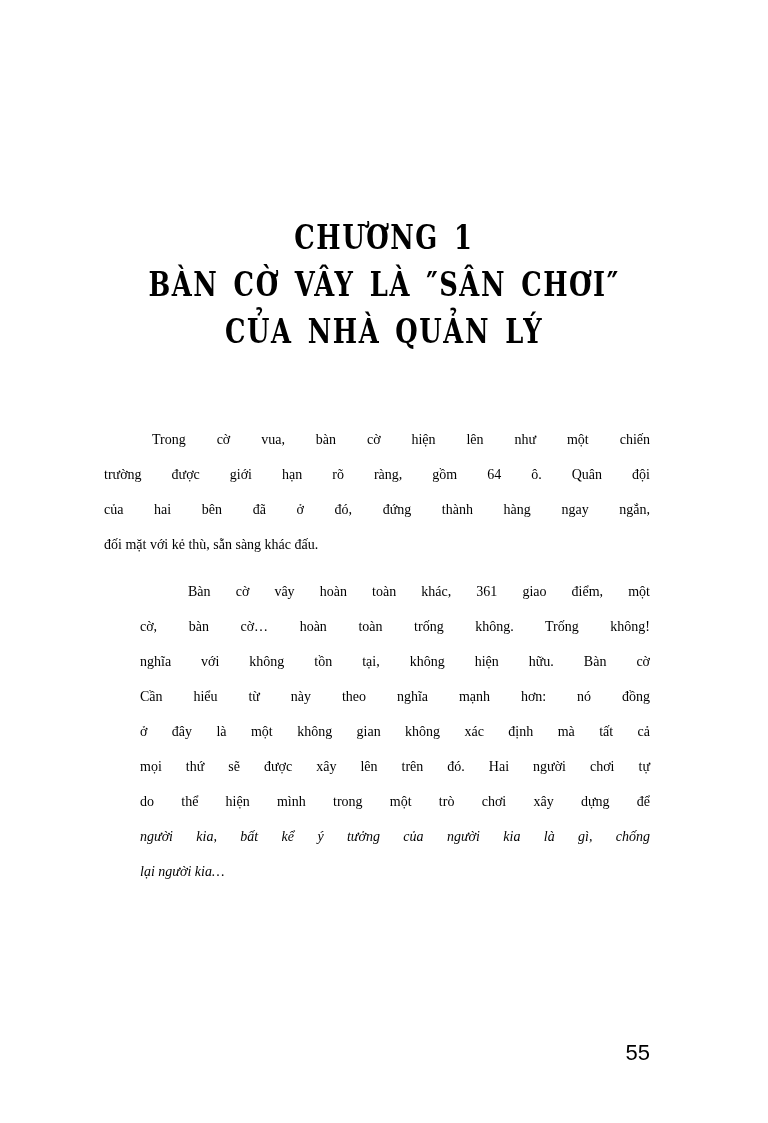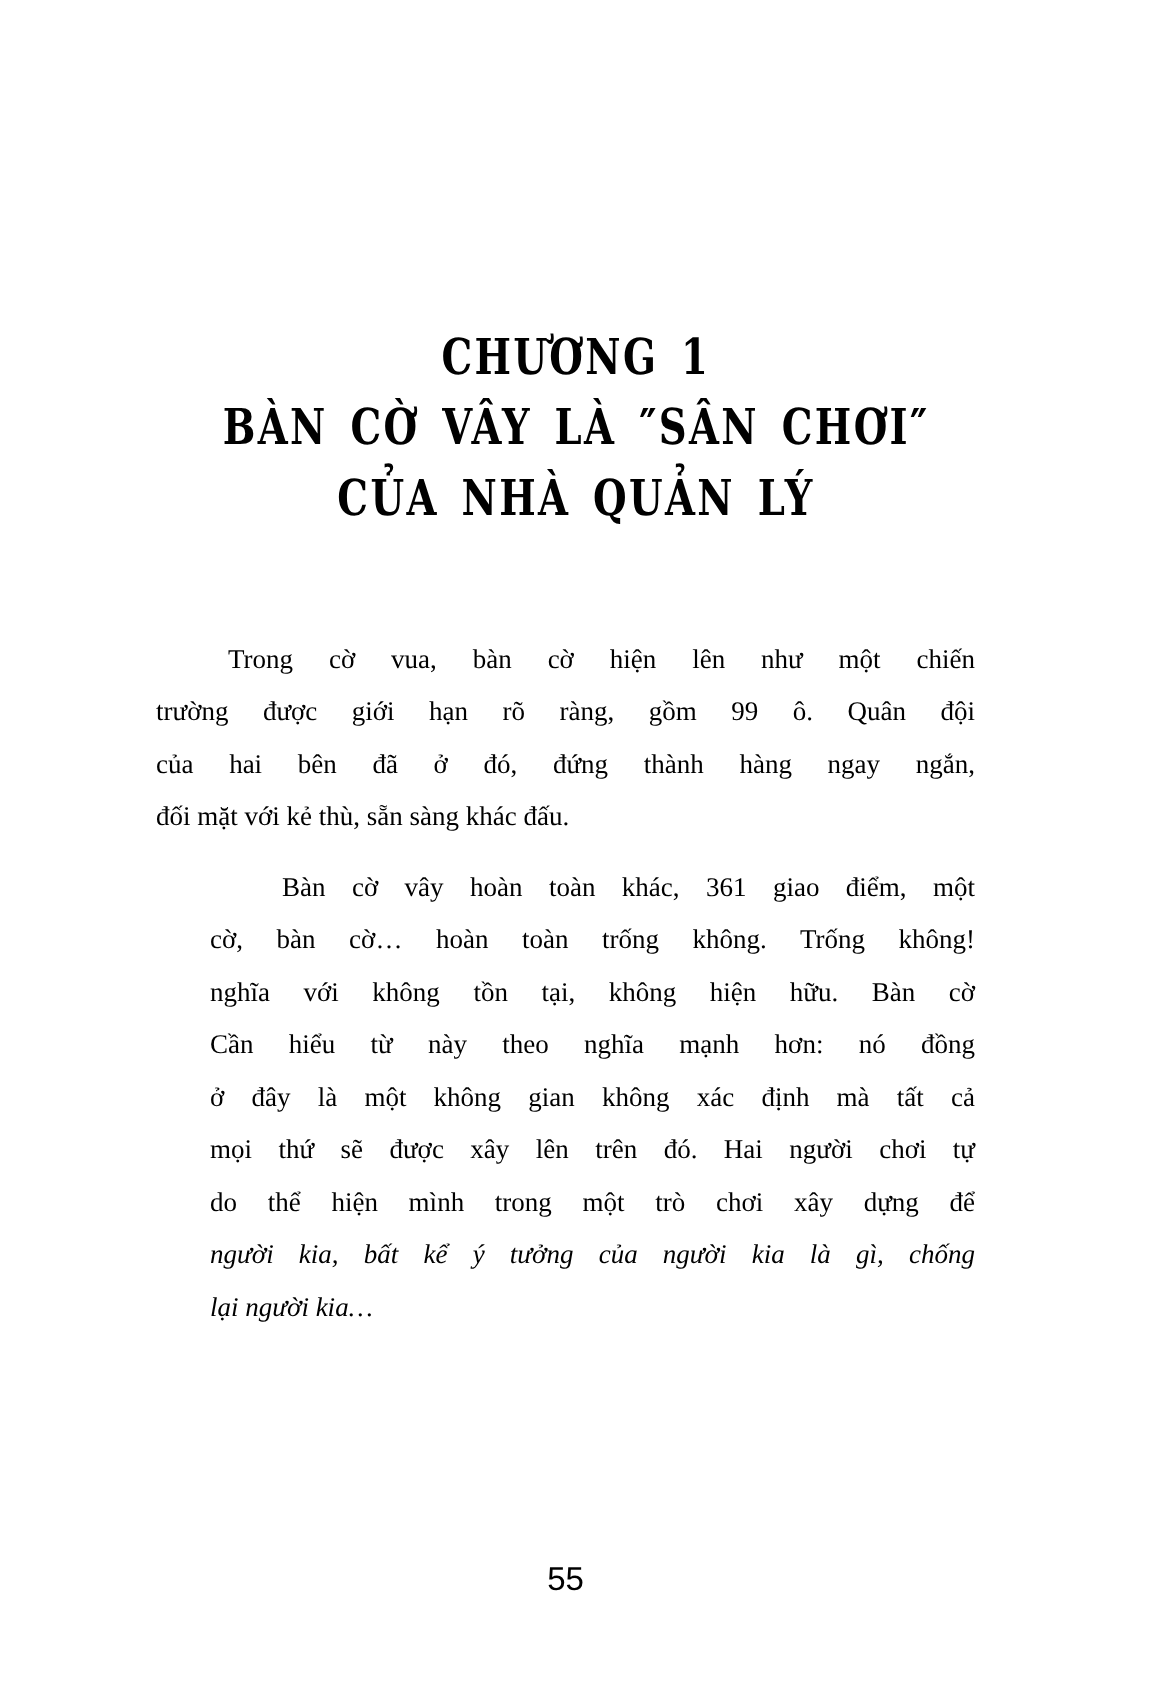--- a/index.html
+++ b/index.html
@@ -33,58 +33,58 @@
     letter-spacing: 2px;
     word-spacing: 6px;
     transform: scaleX(0.78);
     transform-origin: 50% 50%;
   }
   .body-block {
     position: absolute;
     top: 422px;
     left: 104px;
     width: 546px;
-    font-size: 18px;
+    font-size: 14px;
     line-height: 35px;
     color: #000000;
   }
   .para + .para { margin-top: 12px; margin-left: 36px; }
   .body-line {
     text-align: justify;
     text-align-last: justify;
     white-space: normal;
   }
   .body-line.first { text-indent: 48px; }
   .body-line.last { text-align-last: left; }
   .body-line em { font-style: italic; }
   .page-number {
     position: absolute;
     top: 1041px;
     left: 104px;
     width: 546px;
-    text-align: center;
+    text-align: right;
     font-family: "Liberation Sans", sans-serif;
     font-size: 22px;
     line-height: 24px;
     color: #000000;
   }
 </style>
 </head>
 <body>
 
 <div class="page">
   <div class="title-block">
       <div class="title-line"><span>CHƯƠNG 1</span></div>
       <div class="title-line"><span>BÀN CỜ VÂY LÀ ″SÂN CHƠI″</span></div>
       <div class="title-line"><span>CỦA NHÀ QUẢN LÝ</span></div>
     </div>
   <div class="body-block">
       <div class="para">
         <div class="body-line first"><span>Trong cờ vua, bàn cờ hiện lên như một chiến</span></div>
-        <div class="body-line"><span>trường được giới hạn rõ ràng, gồm 99 ô. Quân đội</span></div>
+        <div class="body-line"><span>trường được giới hạn rõ ràng, gồm 64 ô. Quân đội</span></div>
         <div class="body-line"><span>của hai bên đã ở đó, đứng thành hàng ngay ngắn,</span></div>
         <div class="body-line last"><span>đối mặt với kẻ thù, sẵn sàng khác đấu.</span></div>
       </div>
       <div class="para">
         <div class="body-line first"><span>Bàn cờ vây hoàn toàn khác, 361 giao điểm, một</span></div>
         <div class="body-line"><span>cờ, bàn cờ… hoàn toàn trống không. Trống không!</span></div>
         <div class="body-line"><span>nghĩa với không tồn tại, không hiện hữu. Bàn cờ</span></div>
         <div class="body-line"><span>Cần hiểu từ này theo nghĩa mạnh hơn: nó đồng</span></div>
         <div class="body-line"><span>ở đây là một không gian không xác định mà tất cả</span></div>
         <div class="body-line"><span>mọi thứ sẽ được xây lên trên đó. Hai người chơi tự</span></div>

